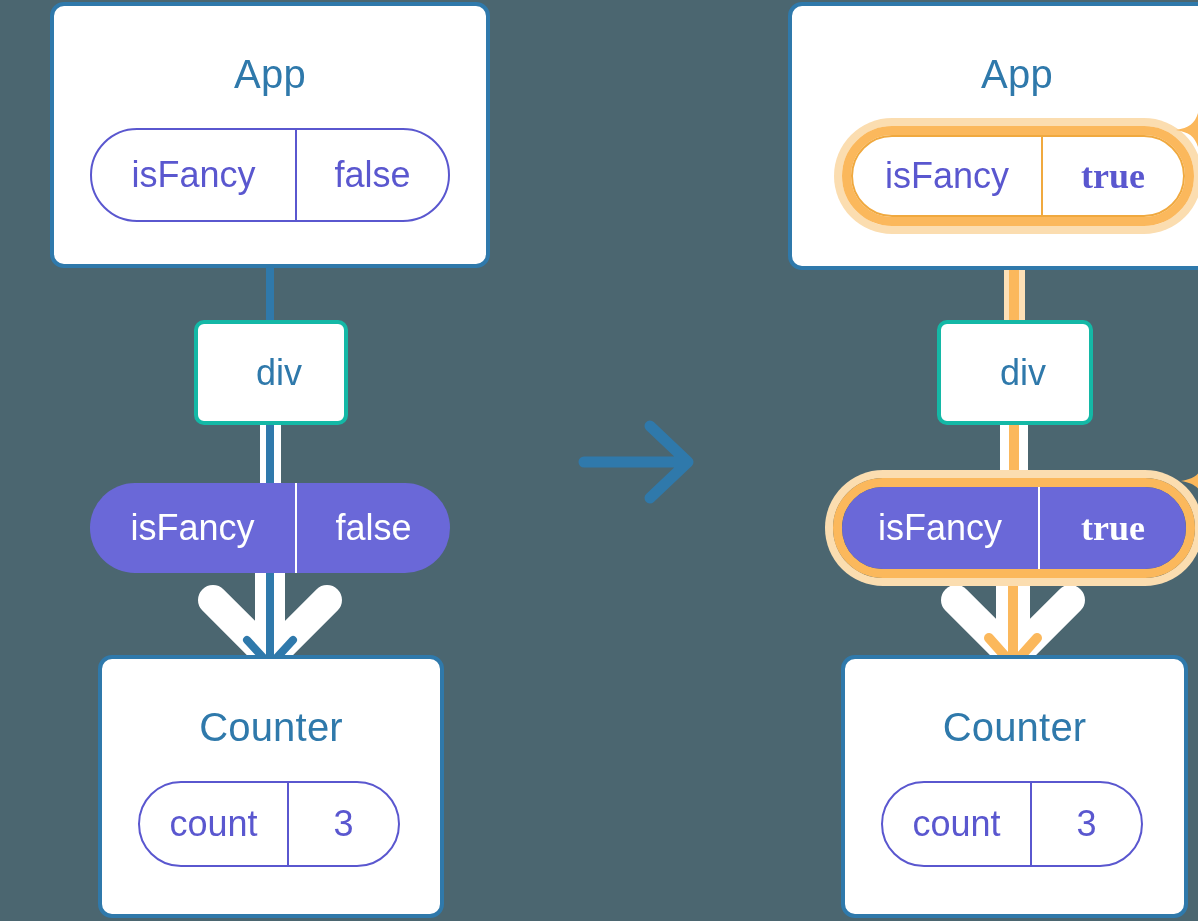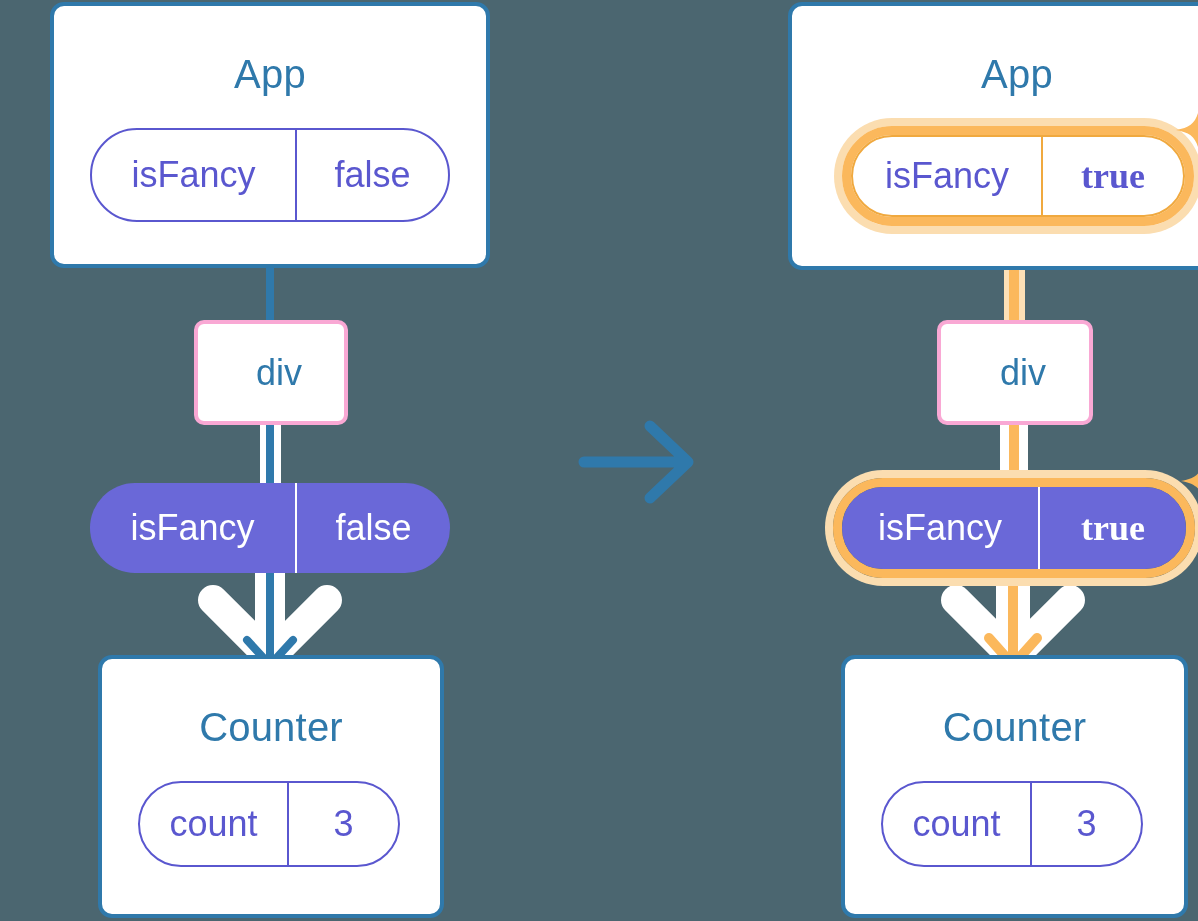--- a/index.html
+++ b/index.html
@@ -36,21 +36,21 @@
     color: #2f79ab;
     font-size: 40px;
     font-weight: 400;
     letter-spacing: 0.2px;
   }
 
   
   .div-box {
     position: absolute;
     background: #ffffff;
-    border: 4px solid #f9a8d4;
+    border: 4px solid #14b8a6;
     border-radius: 10px;
     box-sizing: border-box;
     display: flex;
     align-items: center;
     justify-content: center;
     color: #2f79ab;
     font-size: 36px;
     z-index: 6;
     padding-left: 16px;
   }

